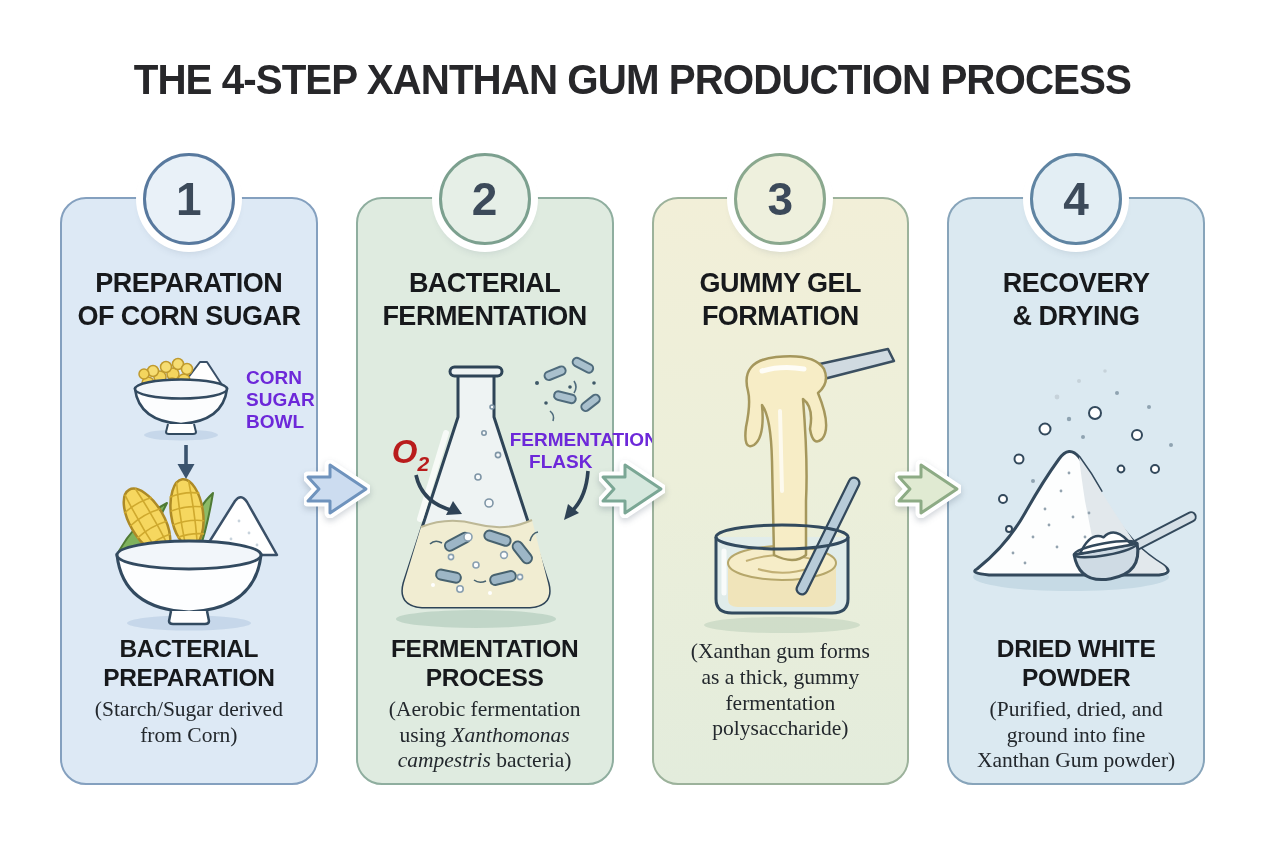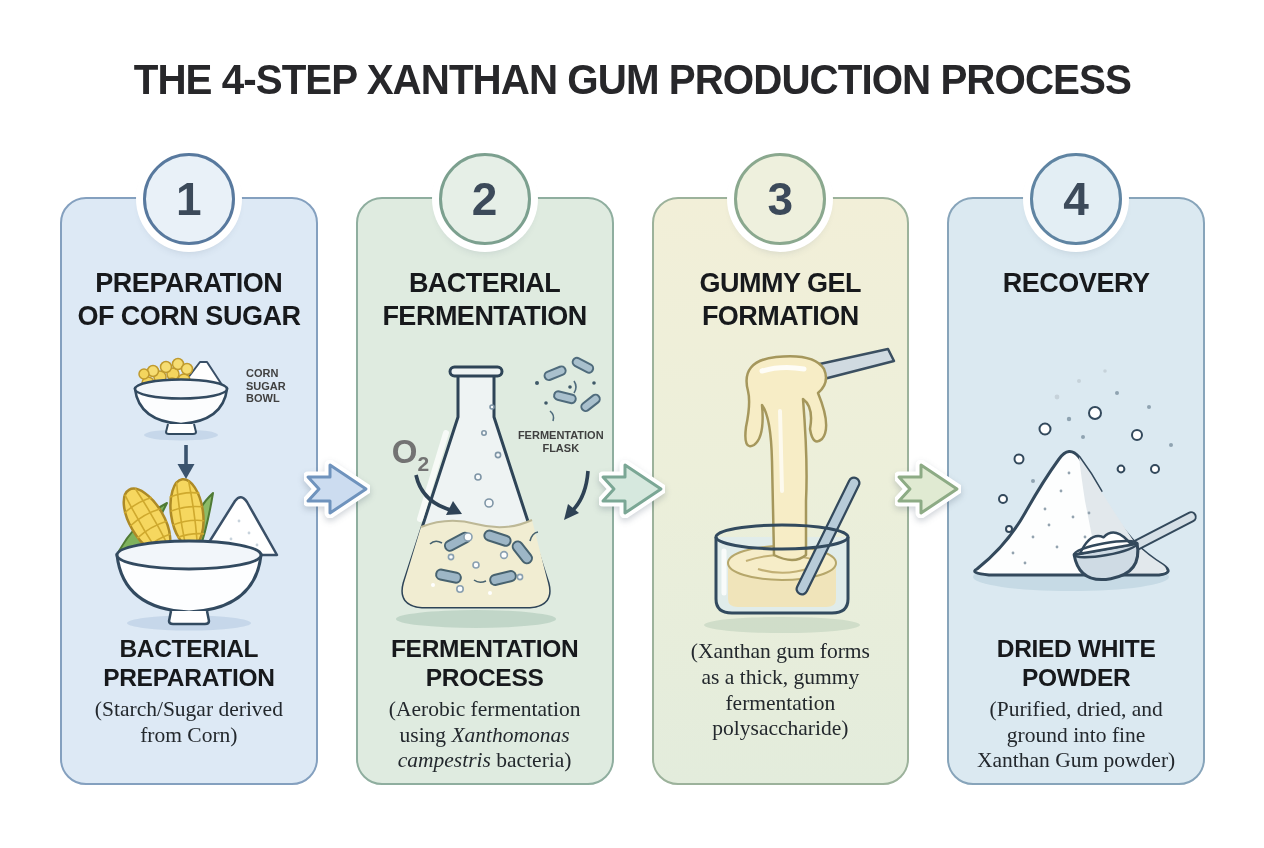--- a/index.html
+++ b/index.html
@@ -32,23 +32,23 @@
   .illus{position:absolute;top:142px;left:0;right:0;height:292px;}
 
   .caption{position:absolute;top:436px;left:8px;right:8px;text-align:center;}
   .cap-title{font-size:24.5px;font-weight:700;line-height:1.18;letter-spacing:-.3px;color:#17191c;}
   .cap-title span{display:block;}
   .cap-detail{margin-top:4px;font-size:21.5px;font-weight:400;line-height:1.2;color:#23282d;font-family:Liberation Serif, serif;}
   .cap-detail span{display:block;}
   .it{font-style:italic;display:inline !important;}
   .inline{display:inline !important;}
 
-  .mini-label{position:absolute;font-size:11px;font-weight:700;line-height:1.15;color:#404040;}
+  .mini-label{position:absolute;font-size:19px;font-weight:700;line-height:1.15;color:#6d28d9;}
   .mini-label span{display:block;}
-  .o2-label{position:absolute;left:34px;top:92px;font-size:33px;font-weight:700;color:#737373;}
+  .o2-label{position:absolute;left:34px;top:92px;font-size:33px;font-weight:700;color:#b91c1c;font-style:italic;}
   .o2-label sub{font-size:21px;}
 
   .gap-arrow{position:absolute;top:263px;width:66px;height:58px;
              filter:drop-shadow(0 3px 3px rgba(40,60,80,.22));}
   .ga1{left:244px;} .ga2{left:539px;} .ga3{left:835px;}
 
   svg{display:block;}
 </style>
 </head>
 <body>
@@ -271,20 +271,21 @@
           <span>fermentation</span>
           <span>polysaccharide)</span>
         </div>
       </div>
     </div>
 
     <div class="card c4">
       <div class="badge">4</div>
       <div class="heading">
         <span>RECOVERY</span>
+        <span>&amp; DRYING</span>
       </div>
       <div class="illus">
         <svg style="position:absolute;left:0;top:0;" width="257" height="292" viewBox="0 0 257 292">
           <ellipse cx="122" cy="236" rx="98" ry="14" fill="#b5cddb" opacity=".55"></ellipse>
 
           <path d="M28,228 Q58,204 76,172 Q94,140 110,118 Q120,104 130,116 Q142,132 152,150
                    Q146,146 152,158 Q168,182 186,202 Q198,214 214,224 Q226,232 210,234
                    L40,234 Q20,232 28,228 Z" fill="#fdfefe" stroke="#33495c" stroke-width="3" stroke-linejoin="round"></path>
           <path d="M130,116 Q142,132 152,150 Q164,170 186,202 Q198,214 214,224 Q222,230 210,232
                    L150,232 Q142,190 136,160 Q132,134 130,116 Z" fill="#e2e8ec"></path>

